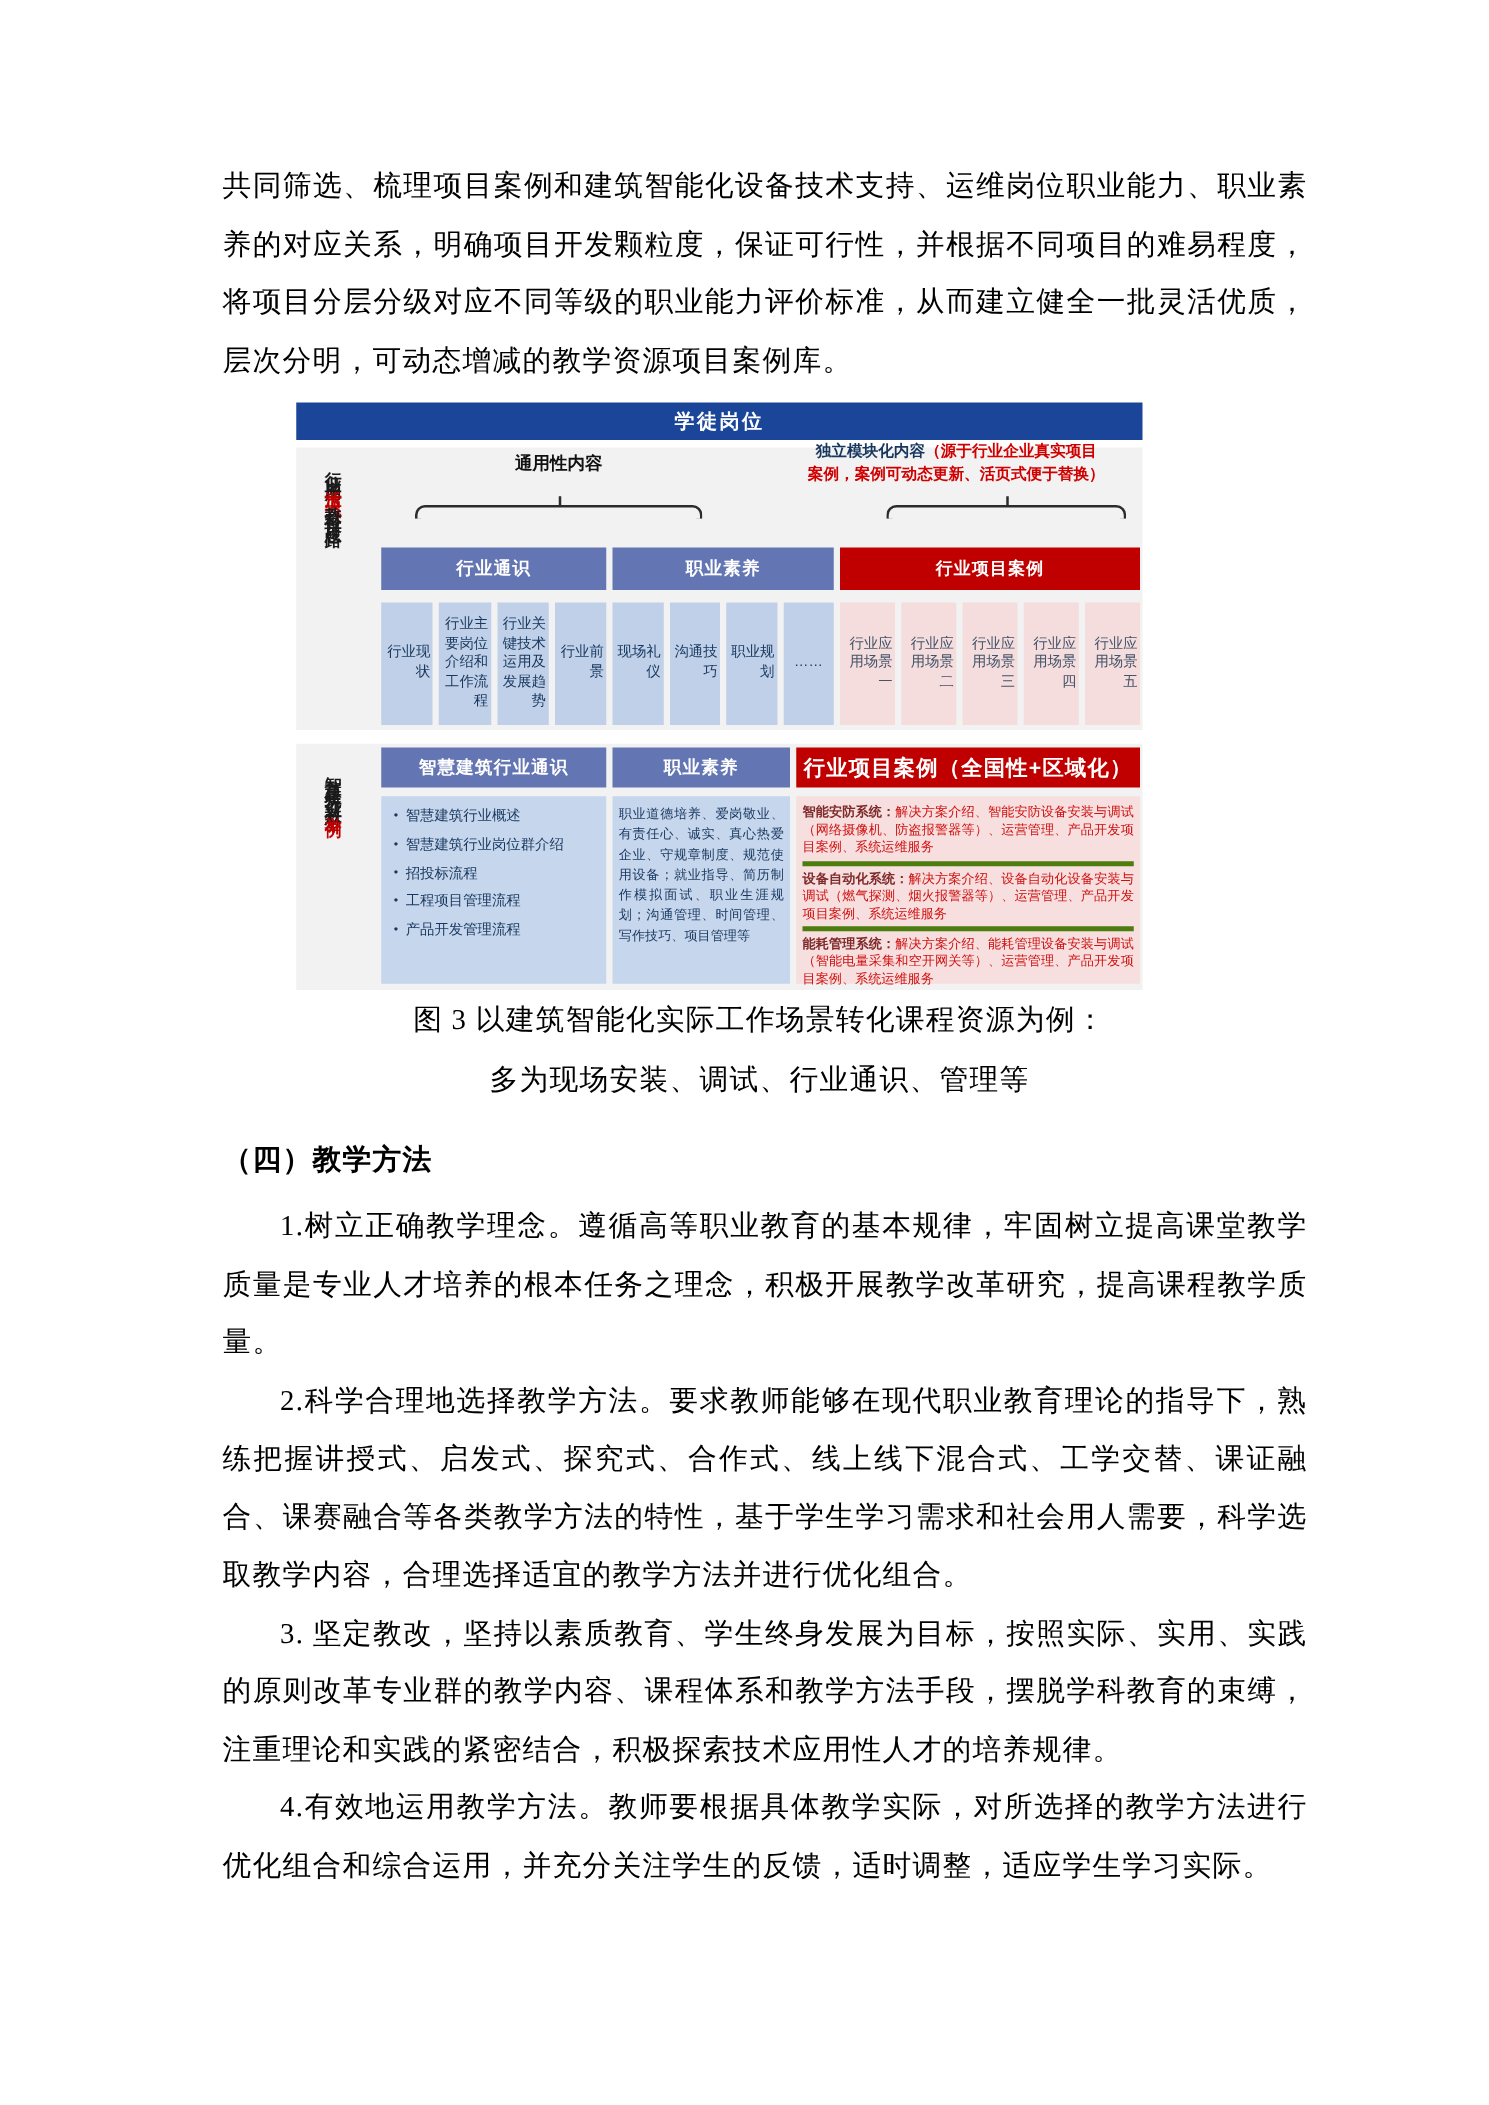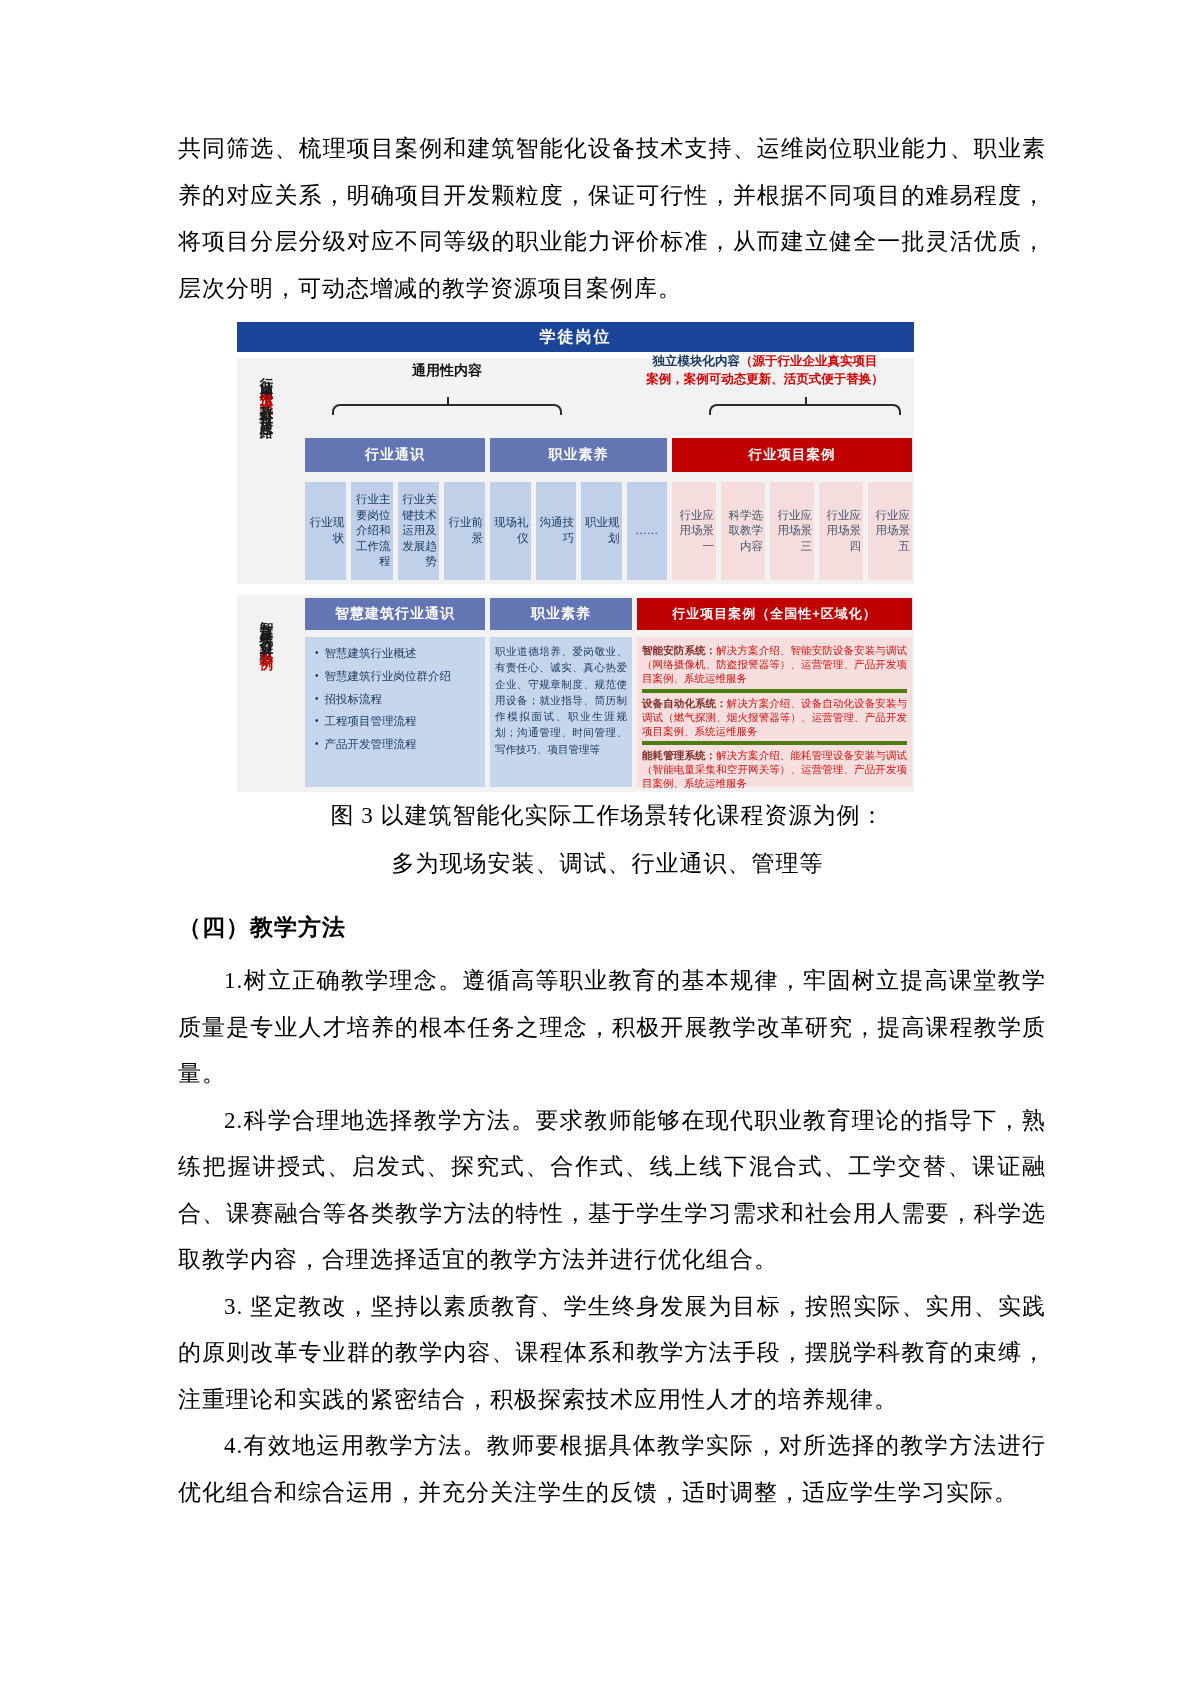--- a/index.html
+++ b/index.html
@@ -123,21 +123,21 @@
     display: flex; align-items: center; justify-content: center;
     text-align: right; font-size: 11.5px; line-height: 1.35;
     padding: 2px;
   }
   .cell-blue { background: #BFD0E8; color: #17375E; }
   .cell-pink { background: #F4DDDC; color: #44546A; }
 
   .bar-b { top: 276px; height: 32px; }
   .bar4 { left: 68px;  width: 180px; }
   .bar5 { left: 253px; width: 142px; }
-  .bar6 { left: 400px; width: 275px; font-size: 13px; }
+  .bar6 { left: 400px; width: 275px; font-size: 17px; }
 
   .cbox { position: absolute; top: 315px; height: 150px; }
   .cbox1 {
     left: 68px; width: 180px; background: #C6D6EC; color: #17375E;
     font-size: 11.5px; padding: 10px 4px 4px 8px;
   }
   .cbox1 .bullet-row { display: flex; margin-bottom: 9px; line-height: 1.2; }
   .cbox1 .bullet-row::before {
     content: "•"; margin: 0 6px 0 2px; font-size: 10px; color: #17375E;
   }
@@ -194,21 +194,21 @@
       <div class="cell cell-blue">行业前景</div>
     </div>
     <div class="grp grp2">
       <div class="cell cell-blue">现场礼仪</div>
       <div class="cell cell-blue">沟通技巧</div>
       <div class="cell cell-blue">职业规划</div>
       <div class="cell cell-blue">……</div>
     </div>
     <div class="grp grp3">
       <div class="cell cell-pink">行业应用场景一</div>
-      <div class="cell cell-pink">科学选取教学内容</div>
+      <div class="cell cell-pink">行业应用场景二</div>
       <div class="cell cell-pink">行业应用场景三</div>
       <div class="cell cell-pink">行业应用场景四</div>
       <div class="cell cell-pink">行业应用场景五</div>
     </div>
 
     <div class="bar bar-blue bar-b bar4">智慧建筑行业通识</div>
     <div class="bar bar-blue bar-b bar5">职业素养</div>
     <div class="bar bar-red bar-b bar6">行业项目案例（全国性+区域化）</div>
 
     <div class="cbox cbox1">

